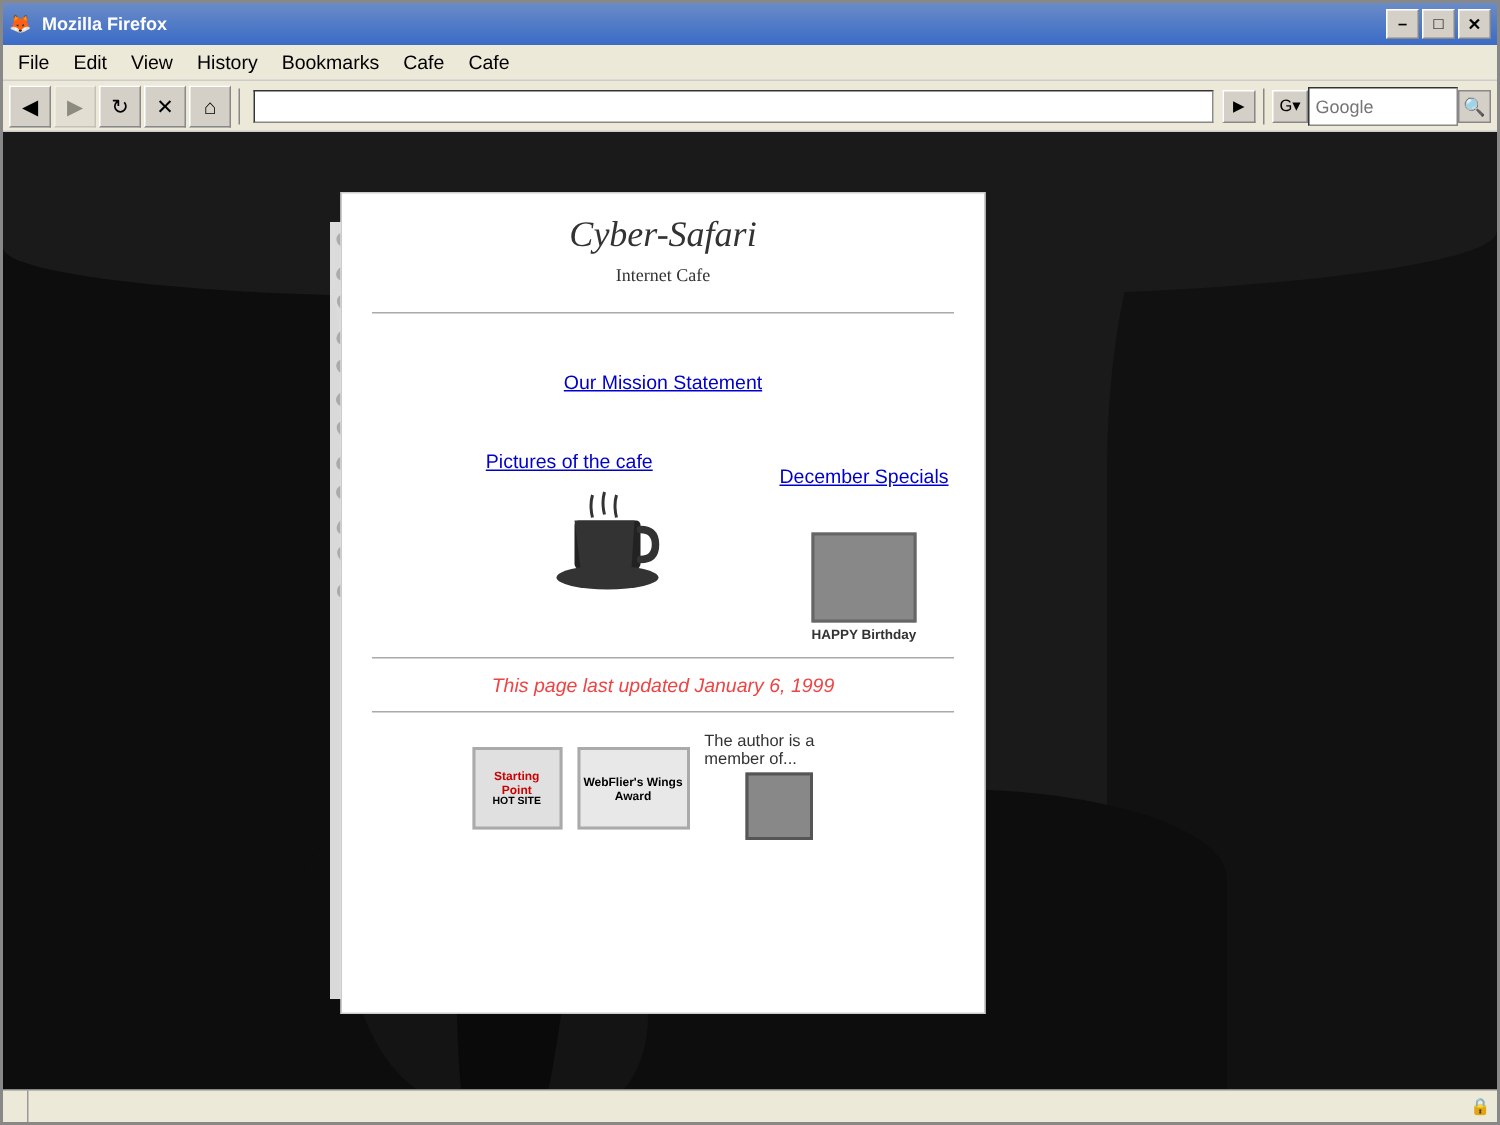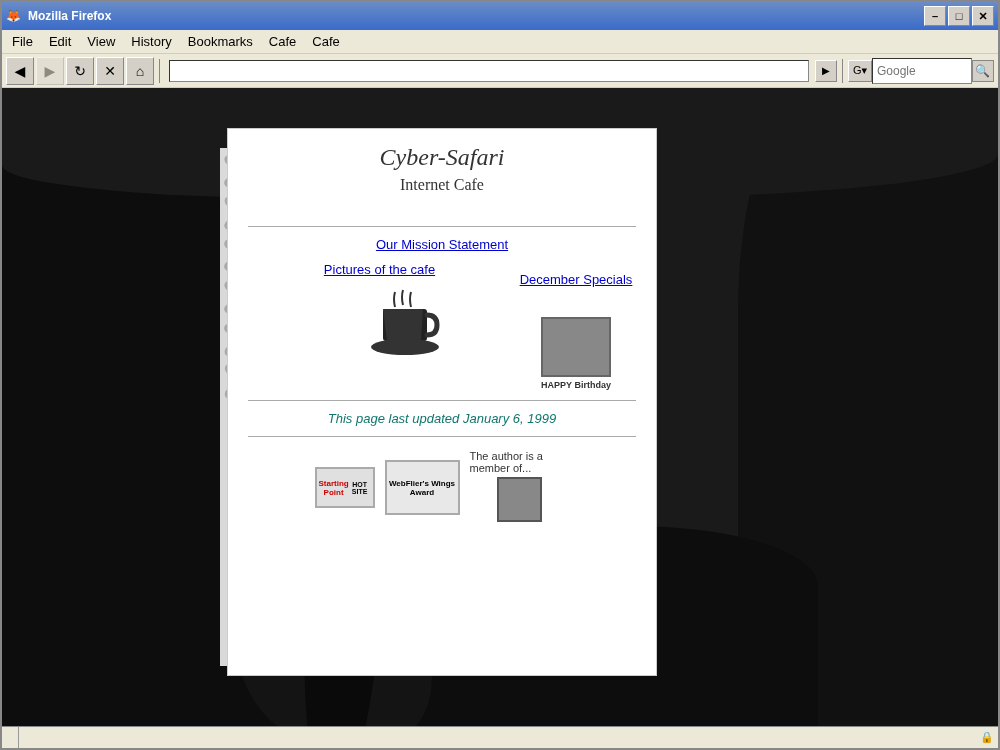--- a/index.html
+++ b/index.html
@@ -223,69 +223,71 @@
       text-align: center;
       padding: 15px 10px 5px;
       font-family: 'Comic Sans MS', cursive, fantasy;
       font-size: 24px;
       font-style: italic;
       color: #333;
     }
 
     .cafe-subtitle {
       text-align: center;
-      font-size: 16px;
+      font-size: 12px;
       color: #333;
-      margin-bottom: 32px;
+      margin-bottom: 17px;
       font-family: Times New Roman, serif;
     }
 
     .divider-line {
       border: none;
       border-top: 1px solid #aaa;
       margin: 0 20px;
     }
 
     .nav-link {
       color: #0000cc;
       text-decoration: underline;
       font-size: 13px;
       cursor: pointer;
       display: block;
       text-align: center;
+      margin-top: 28px;
     }
 
     .page-footer-text {
       text-align: center;
       font-style: italic;
       font-size: 13px;
-      color: #0f766e;
+      color: #ef4444;
       margin: 10px 0;
     }
 
     .divider-section {
       border: none;
       border-top: 1px solid #aaa;
       margin: 5px 20px;
     }
 
     .awards-section {
       display: flex;
       align-items: center;
       justify-content: center;
       padding: 8px;
       gap: 10px;
     }
 
     .award-badge {
       width: 60px;
-      height: 41px;
+      height: 55px;
       background: #e0e0e0;
       border: 2px solid #aaa;
       display: flex;
+      flex-direction: column;
       align-items: center;
       justify-content: center;
       font-size: 8px;
       text-align: center;
       padding: 2px;
     }
 
     .award-badge2 {
       width: 75px;
       height: 55px;

